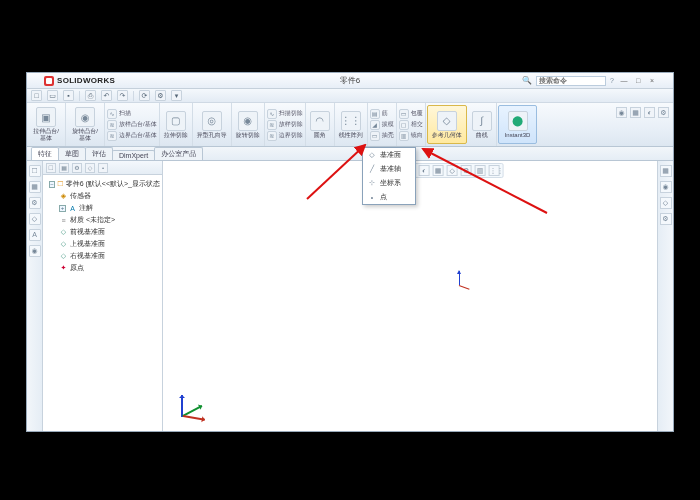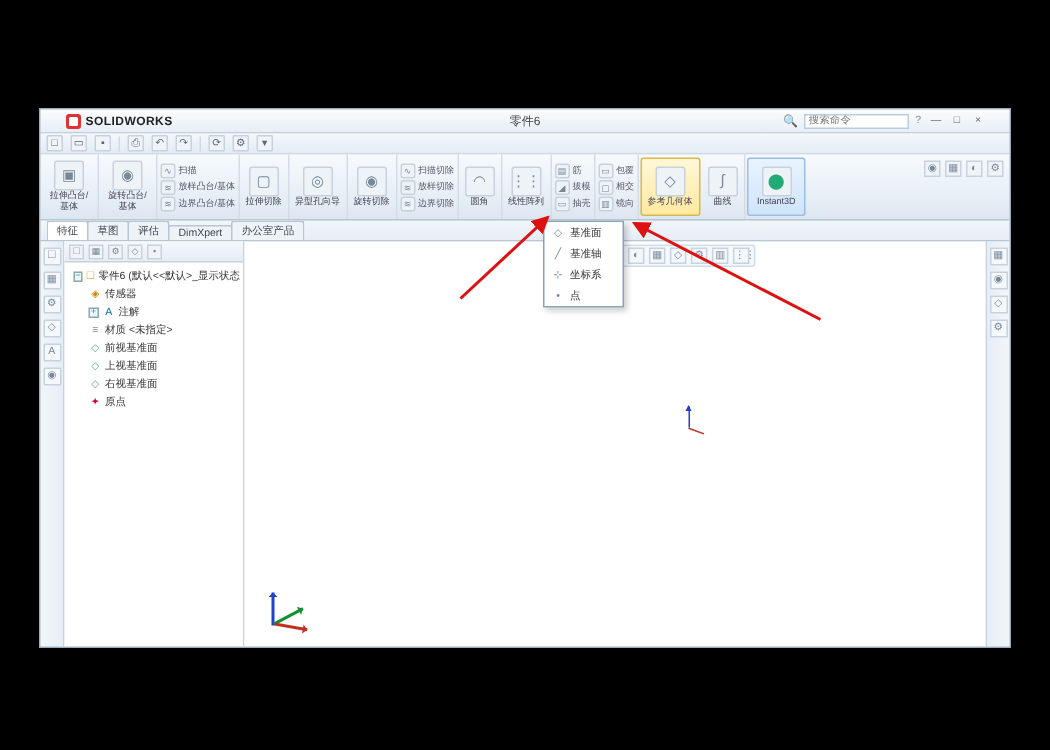--- a/index.html
+++ b/index.html
@@ -4,21 +4,21 @@
 <style>
 * { box-sizing: border-box; margin: 0; padding: 0; font-family: "Microsoft YaHei", "SimSun", Arial, sans-serif; }
 body { background: #000; width: 700px; height: 500px; overflow: hidden; position: relative; }
 .app-frame { position: absolute; left: 26px; top: 72px; width: 648px; height: 360px; background: #e8eef4; border: 1px solid #9ab; overflow: hidden; }
 .titlebar { height: 16px; background: linear-gradient(#fbfcfe,#e7eef7); display: flex; align-items: center; font-size: 8px; color: #333; padding: 0 17px; border-bottom: 1px solid #c5d0db; }
 .titlebar .logo { width: 10px; height: 10px; background: #d33; border-radius: 2px; margin-right: 3px; position: relative; }
 .titlebar .logo::after { content: ""; position: absolute; inset: 2px; background: #fff; border-radius: 1px; }
 .titlebar .brand { font-weight: bold; font-size: 8px; letter-spacing: .3px; color: #222; }
 .titlebar .doc { position: absolute; left: 50%; transform: translateX(-50%); font-size: 8px; color: #444; }
 .titlebar .search { margin-left: auto; display: flex; align-items: center; gap: 4px; }
-.titlebar .search input { width: 70px; height: 10px; font-size: 7px; border: 1px solid #bcd; background: #fff; padding: 0 2px; }
+.titlebar .search input { width: 70px; height: 10px; font-size: 7px; border: 1px solid #bcd; background: #fff; padding: 0 2px; font-weight: bold; }
 .titlebar .winctl { display: flex; gap: 6px; margin-left: 6px; }
 .titlebar .winctl span { width: 8px; height: 8px; font-size: 7px; line-height: 8px; text-align: center; color: #666; }
 .qat { height: 14px; background: linear-gradient(#f4f8fc,#e3ebf4); border-bottom: 1px solid #cfd9e4; display: flex; align-items: center; padding: 0 4px; gap: 5px; }
 .qat .qbtn { width: 11px; height: 11px; background: #f0f4f9; border: 1px solid #c7d2dd; border-radius: 1px; font-size: 7px; line-height: 9px; text-align: center; color: #567; }
 .qat .sep { width: 1px; height: 10px; background: #cfd9e4; }
 .ribbon { height: 44px; background: linear-gradient(#f7fafd,#e8eff7 60%,#dde7f1); border-bottom: 1px solid #b8c6d4; display: flex; align-items: stretch; position: relative; }
 .rgroup { display: flex; flex-direction: column; align-items: center; justify-content: center; padding: 2px 4px; border-right: 1px solid #d3dde7; position: relative; }
 .rgroup.narrow { padding: 2px 2px; }
 .ricon { width: 20px; height: 20px; background: #eef3f8; border: 1px solid #c7d2dd; border-radius: 2px; display: flex; align-items: center; justify-content: center; font-size: 10px; color: #789; }
 .ricon.small { width: 14px; height: 14px; font-size: 8px; }

